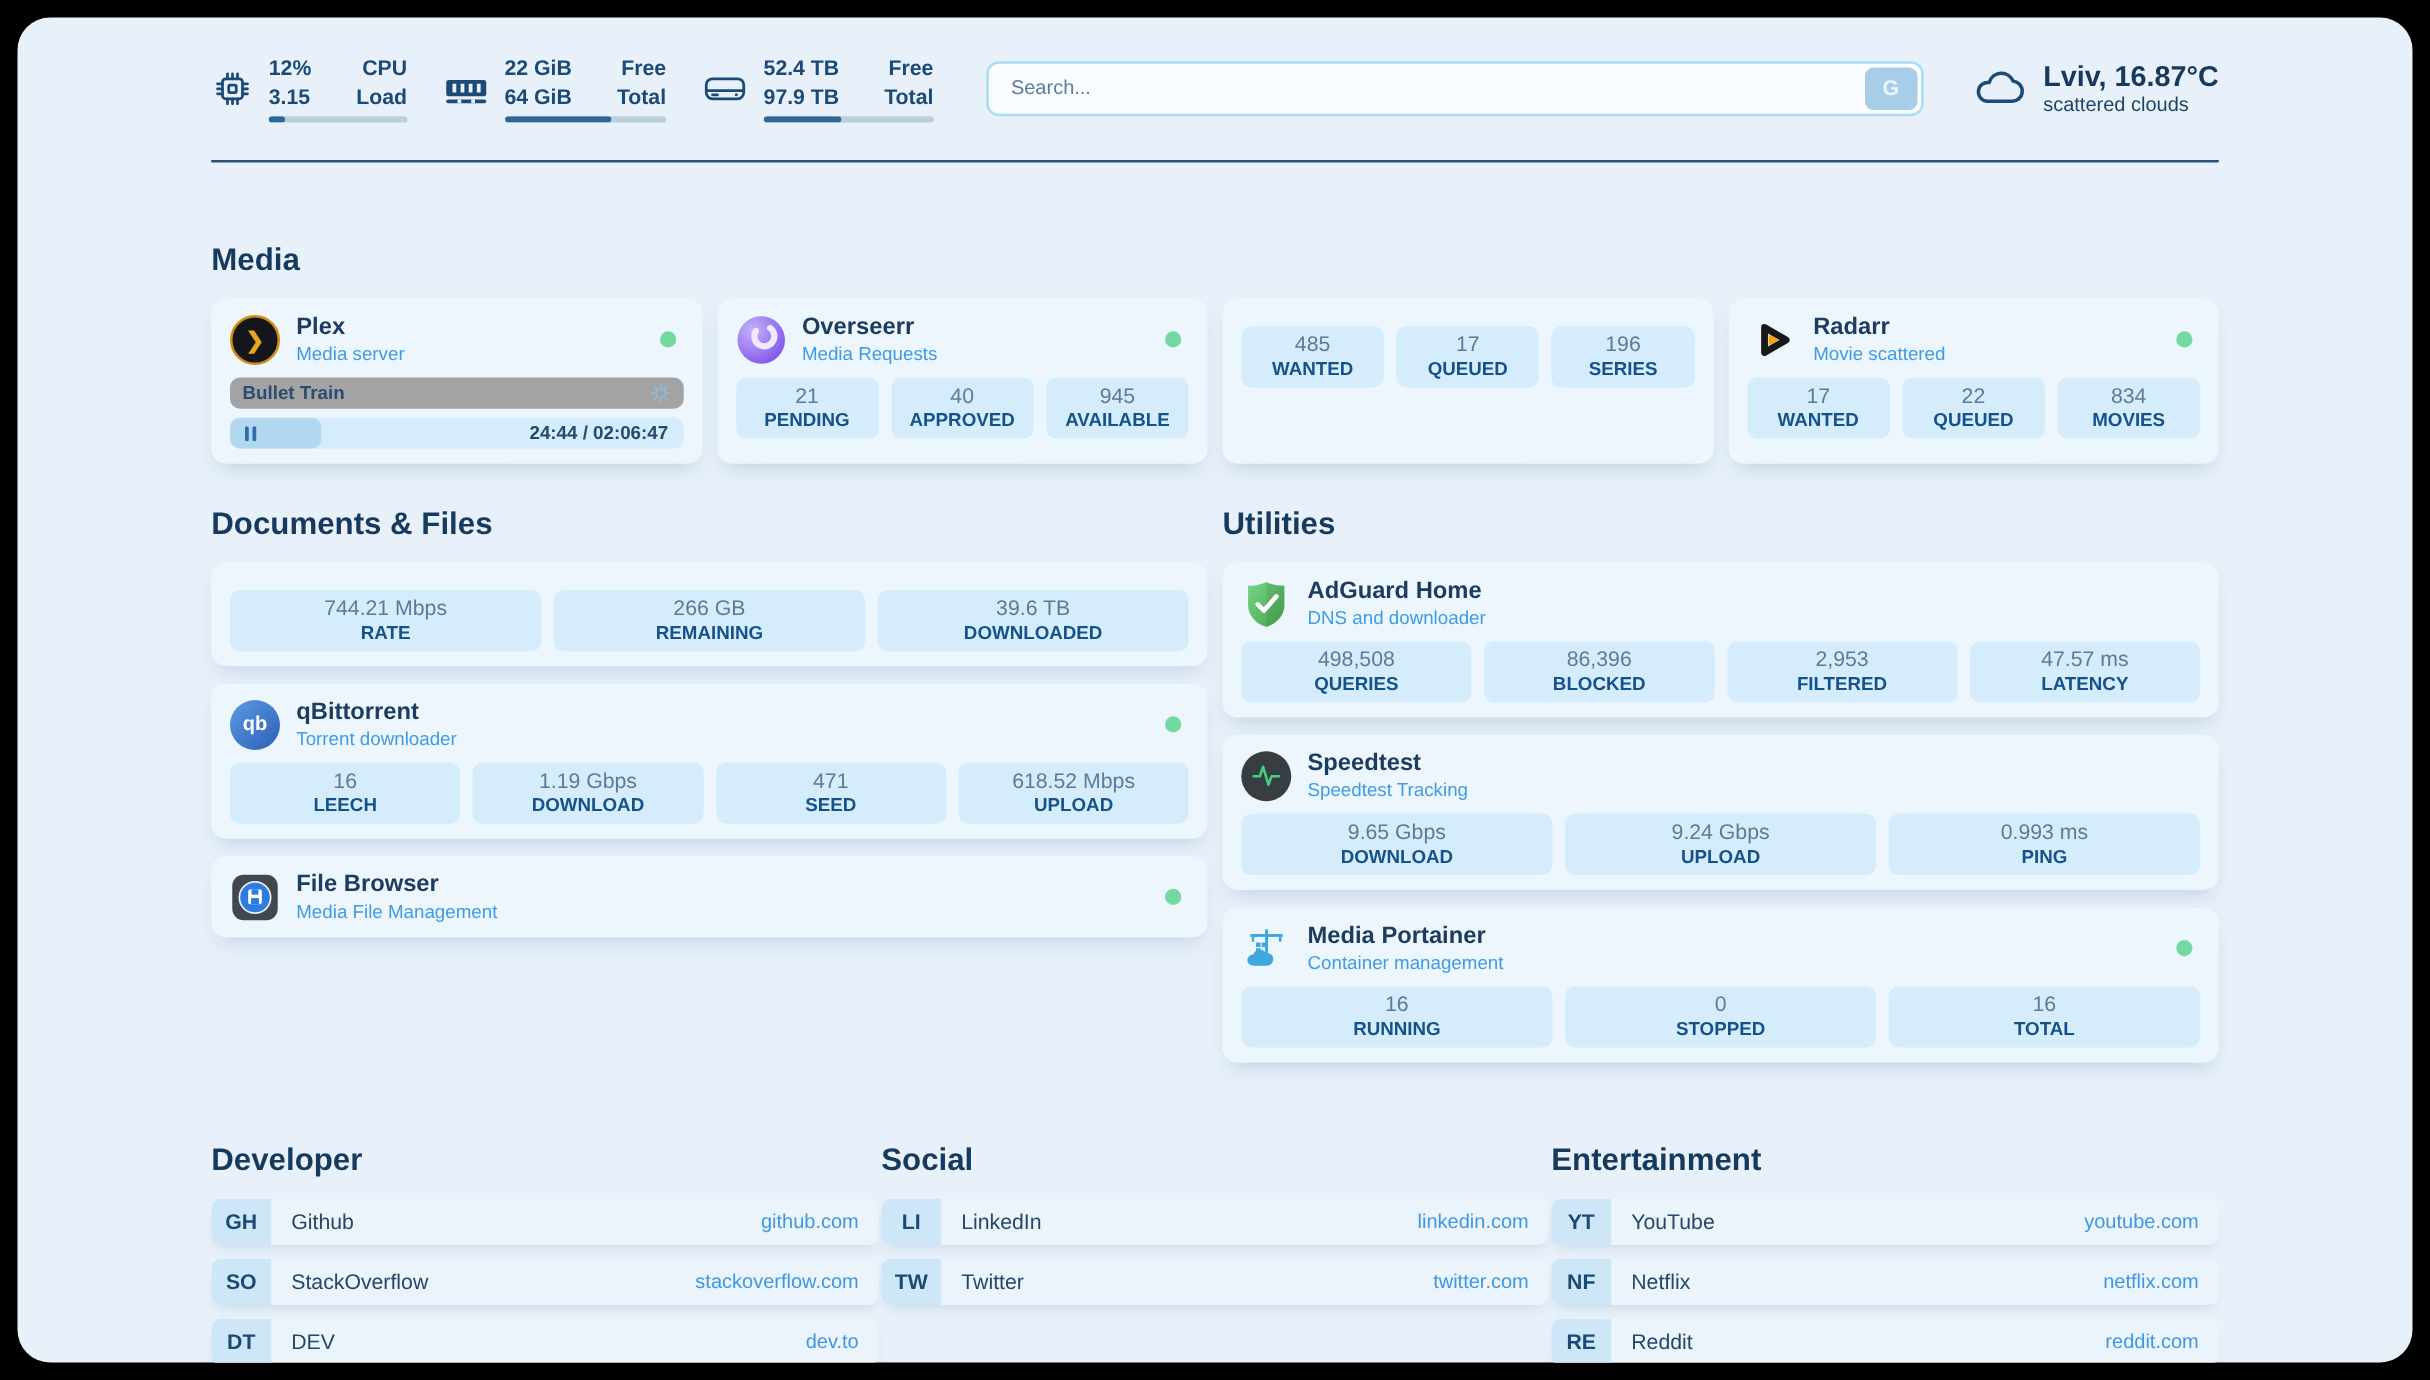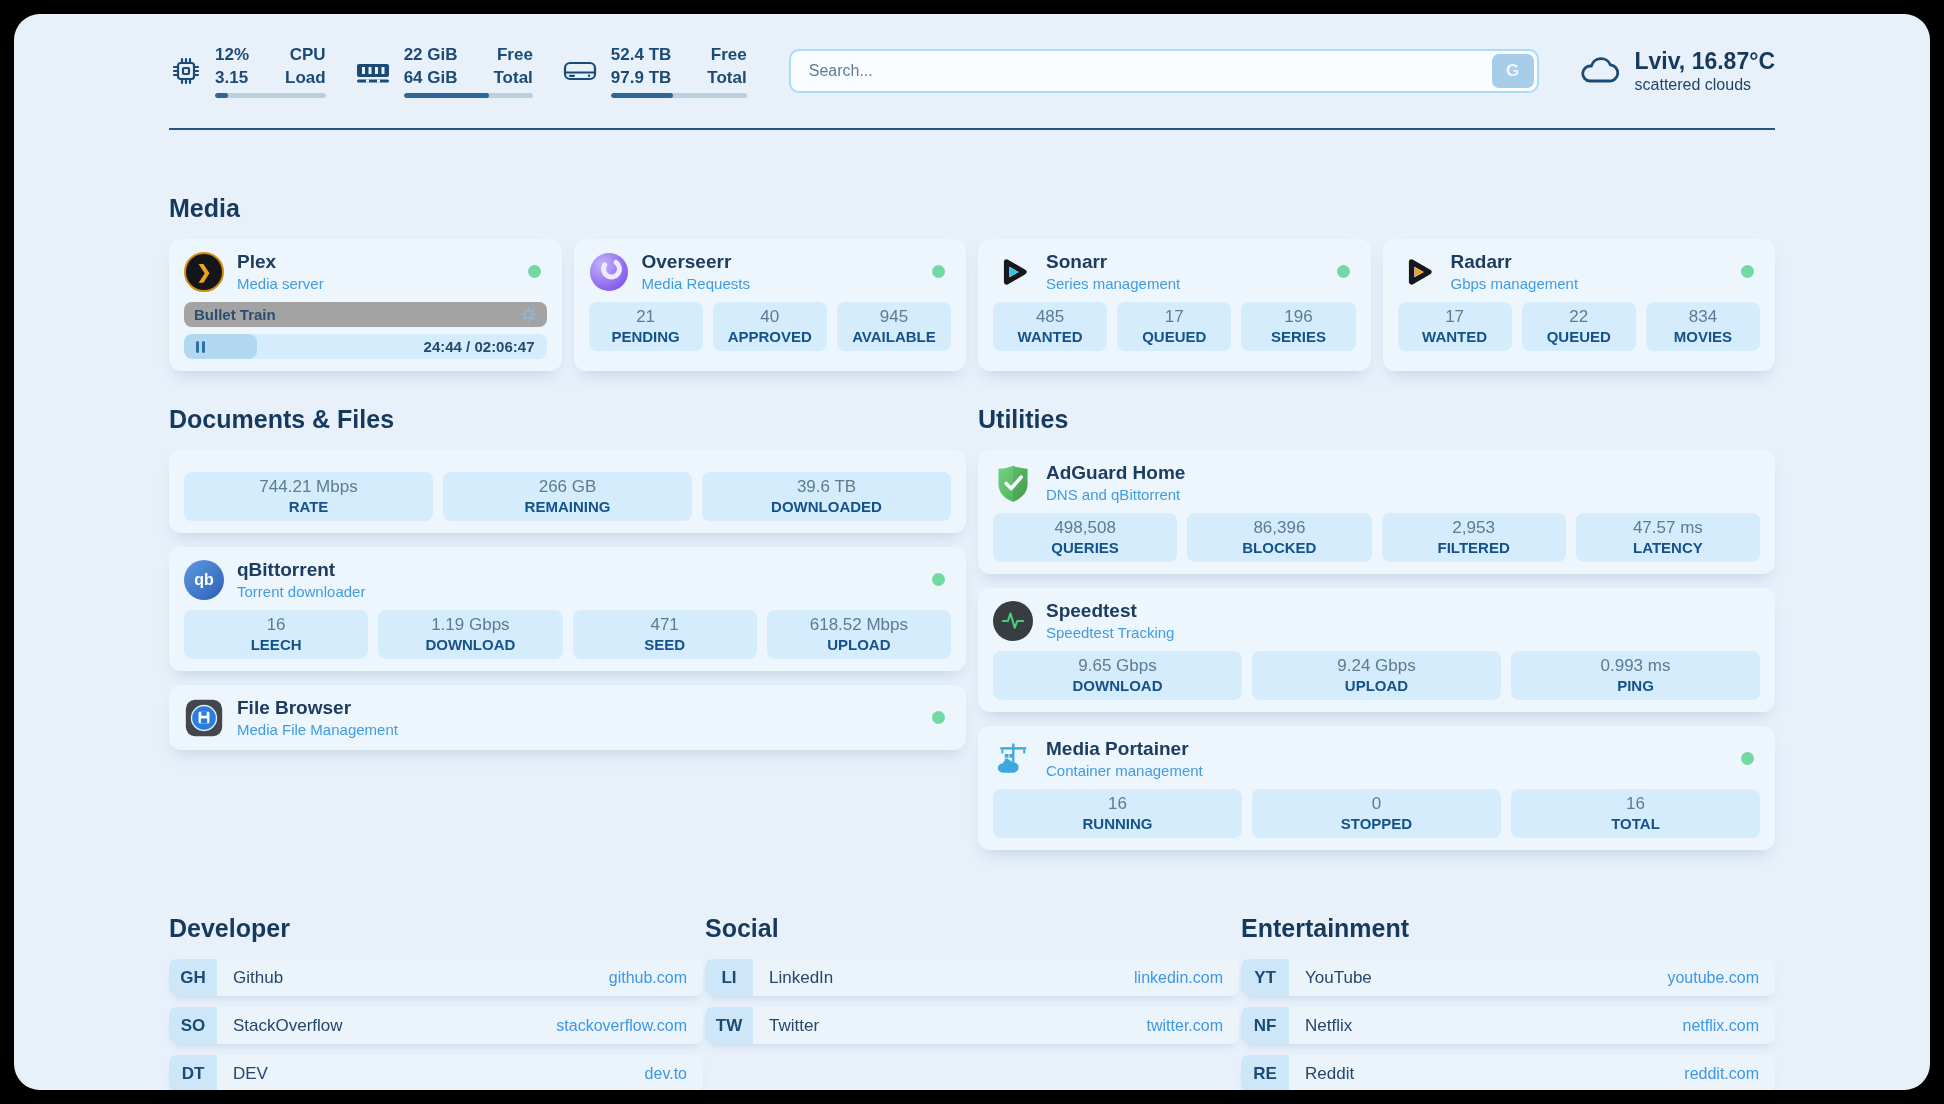--- a/index.html
+++ b/index.html
@@ -241,33 +241,20 @@
             <span class="stat-label">APPROVED</span>
           </div>
           <div class="stat">
             <span class="stat-value">945</span>
             <span class="stat-label">AVAILABLE</span>
           </div>
         </div>
       </div>
 
       <div class="card">
-        <div class="card-head">
-          <span class="app-icon">
-            <svg width="40" height="40" viewBox="0 0 44 44">
-              <path d="M15 11 34 22 15 33Z" fill="none" stroke="#17181c" stroke-width="6" stroke-linejoin="round"></path>
-              <path d="M18.5 17 28.5 22 18.5 27Z" fill="#37c3f1"></path>
-            </svg>
-          </span>
-          <div class="titles">
-            <span class="app-name">Sonarr</span>
-            <span class="app-sub">Series management</span>
-          </div>
-          <span class="dot"></span>
-        </div>
         <div class="stats">
           <div class="stat">
             <span class="stat-value">485</span>
             <span class="stat-label">WANTED</span>
           </div>
           <div class="stat">
             <span class="stat-value">17</span>
             <span class="stat-label">QUEUED</span>
           </div>
           <div class="stat">
@@ -280,21 +267,21 @@
       <div class="card">
         <div class="card-head">
           <span class="app-icon">
             <svg width="40" height="40" viewBox="0 0 44 44">
               <path d="M15 11 34 22 15 33Z" fill="none" stroke="#17181c" stroke-width="6" stroke-linejoin="round"></path>
               <path d="M18.5 17 28.5 22 18.5 27Z" fill="#f1a51d"></path>
             </svg>
           </span>
           <div class="titles">
             <span class="app-name">Radarr</span>
-            <span class="app-sub">Gbps management</span>
+            <span class="app-sub">Movie scattered</span>
           </div>
           <span class="dot"></span>
         </div>
         <div class="stats">
           <div class="stat">
             <span class="stat-value">17</span>
             <span class="stat-label">WANTED</span>
           </div>
           <div class="stat">
             <span class="stat-value">22</span>
@@ -393,21 +380,21 @@
                     <stop offset="1" stop-color="#48a64e"></stop>
                   </linearGradient>
                 </defs>
               <path d="M22 3c5 2.2 10.5 3.2 16 3.2v17c0 9.5-7 16.5-16 19.3C13 39.7 6 32.7 6 23.2v-17C11.5 6.2 17 5.2 22 3Z" fill="url(#ag)"></path>
               <path d="M22 3c5 2.2 10.5 3.2 16 3.2v17c0 9.5-7 16.5-16 19.3Z" fill="rgba(0,0,0,0.07)"></path>
               <path d="M14.5 22.5 20 28 31 15.5" stroke="#fff" stroke-width="4" fill="none" stroke-linecap="round" stroke-linejoin="round"></path>
             </svg>
           </span>
           <div class="titles">
             <span class="app-name">AdGuard Home</span>
-            <span class="app-sub">DNS and qBittorrent</span>
+            <span class="app-sub">DNS and downloader</span>
           </div>
 
         </div>
         <div class="stats">
           <div class="stat">
             <span class="stat-value">498,508</span>
             <span class="stat-label">QUERIES</span>
           </div>
           <div class="stat">
             <span class="stat-value">86,396</span>

